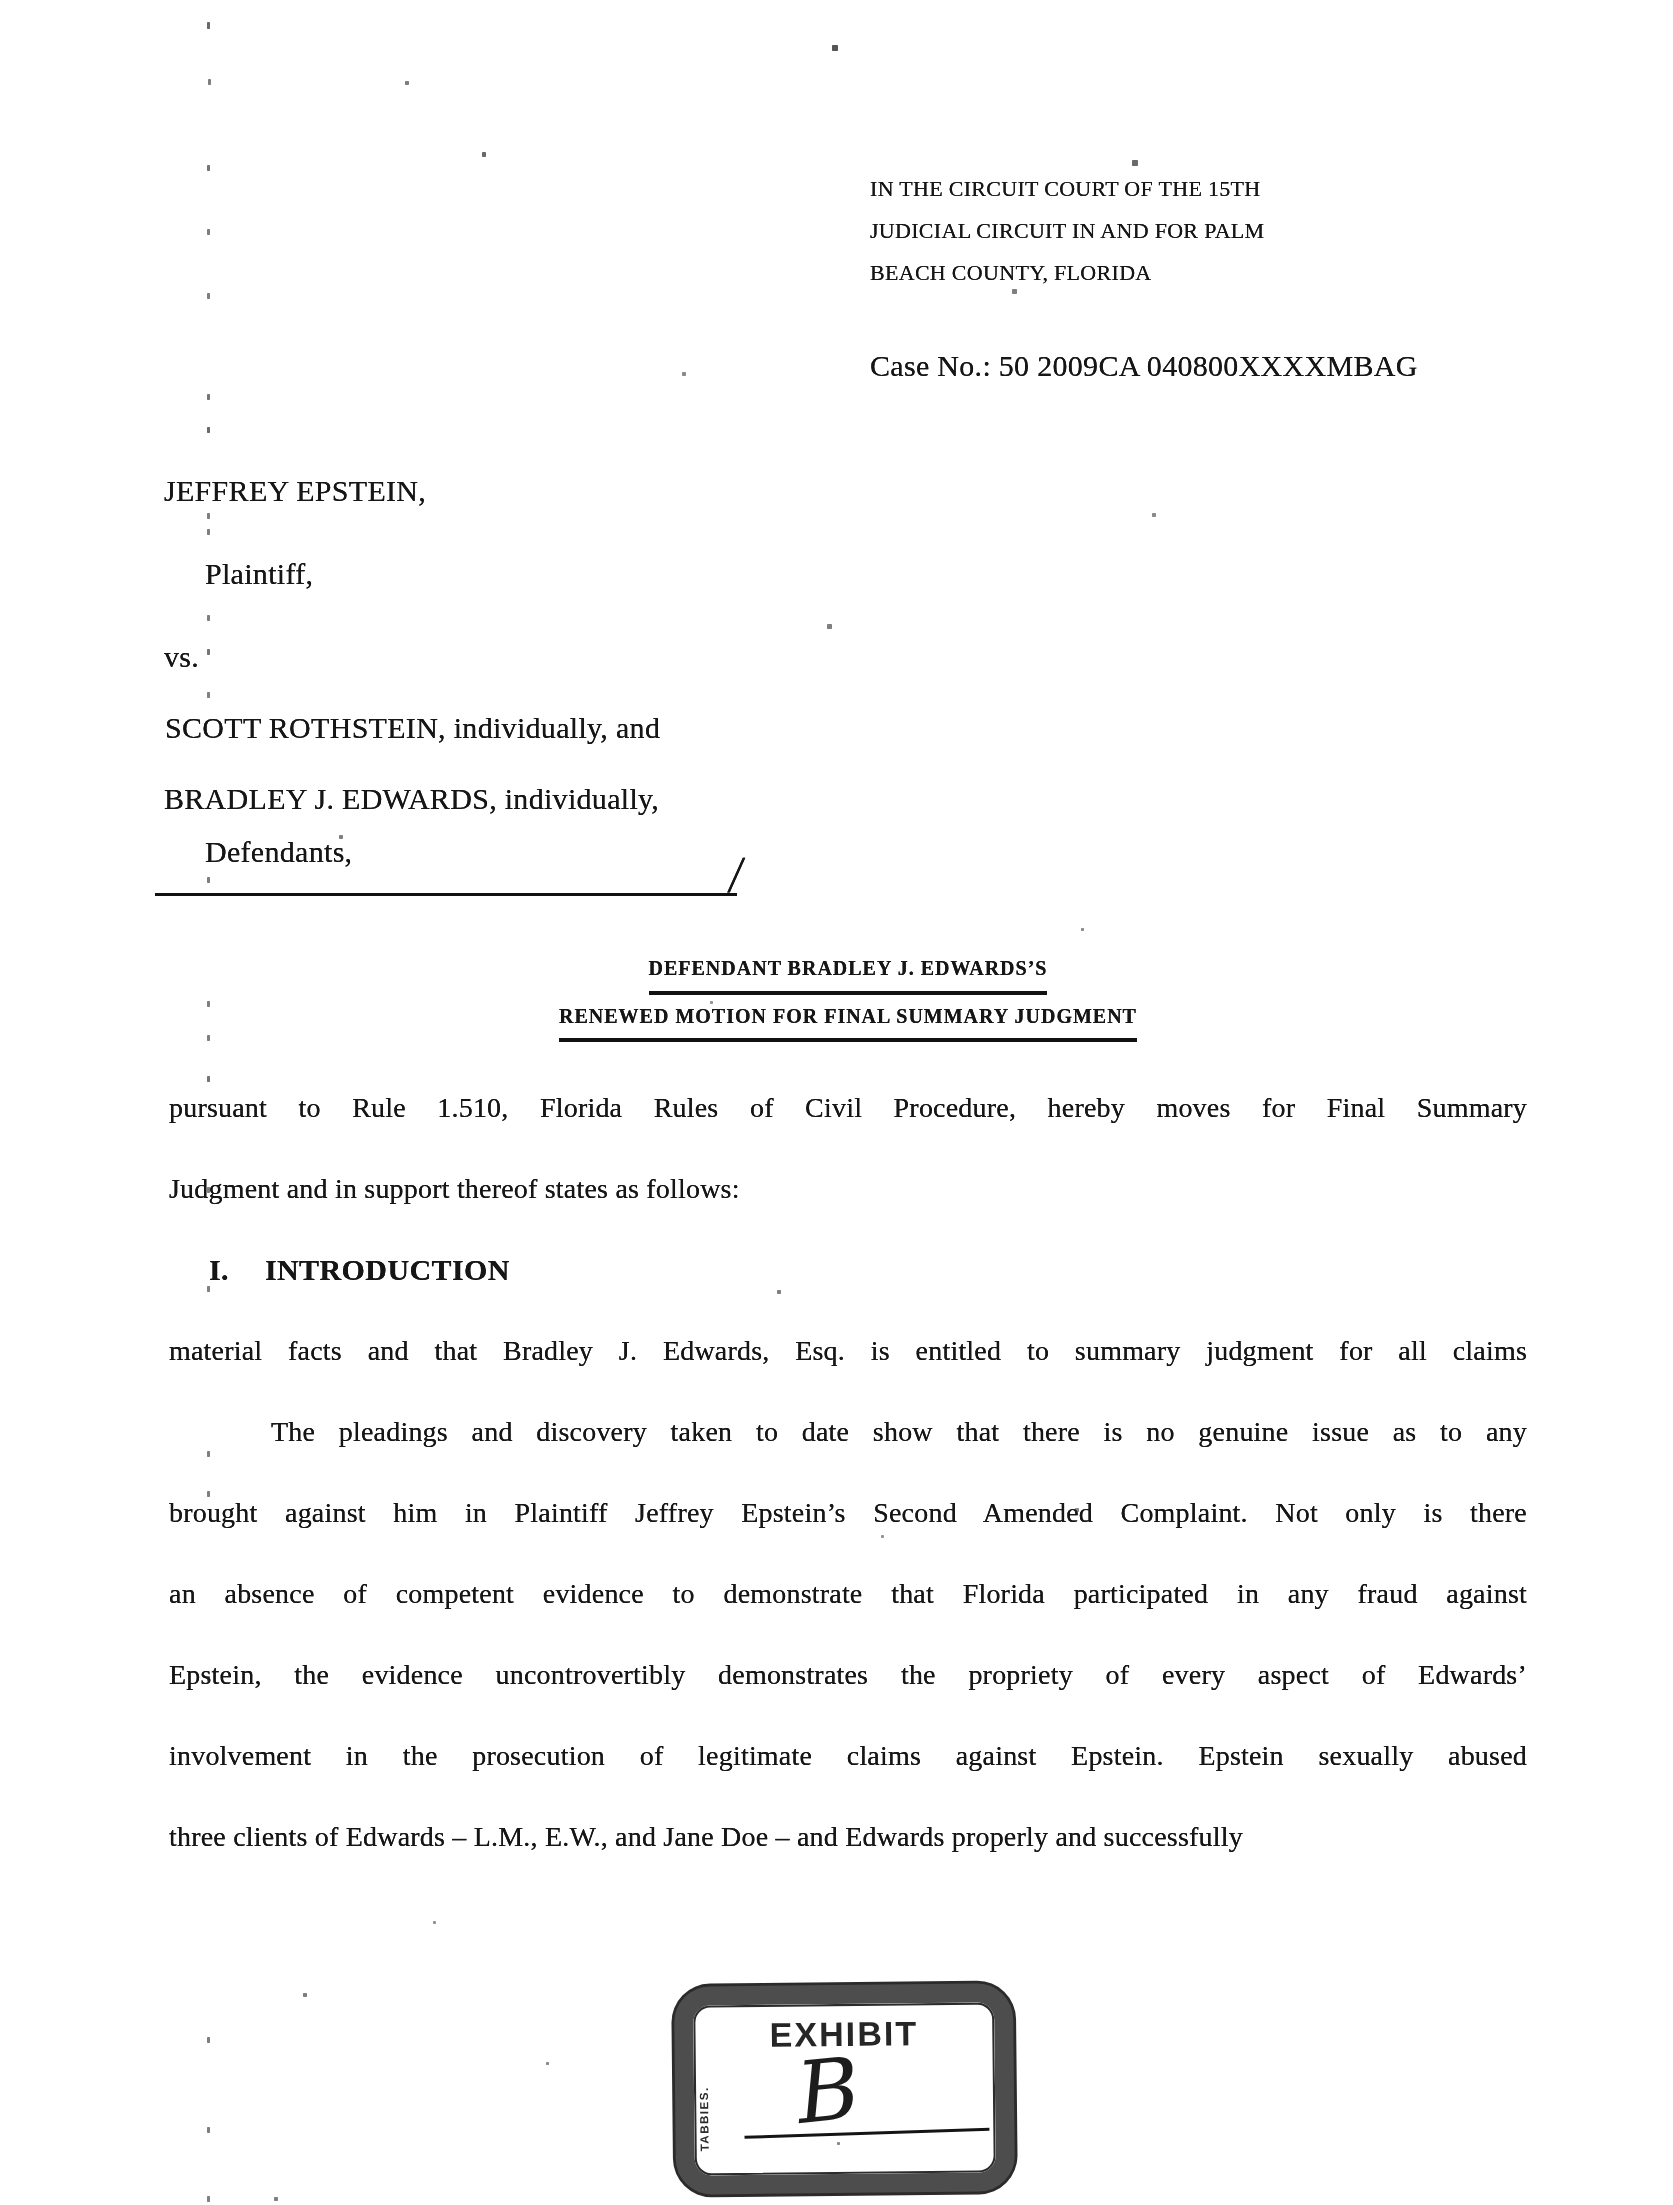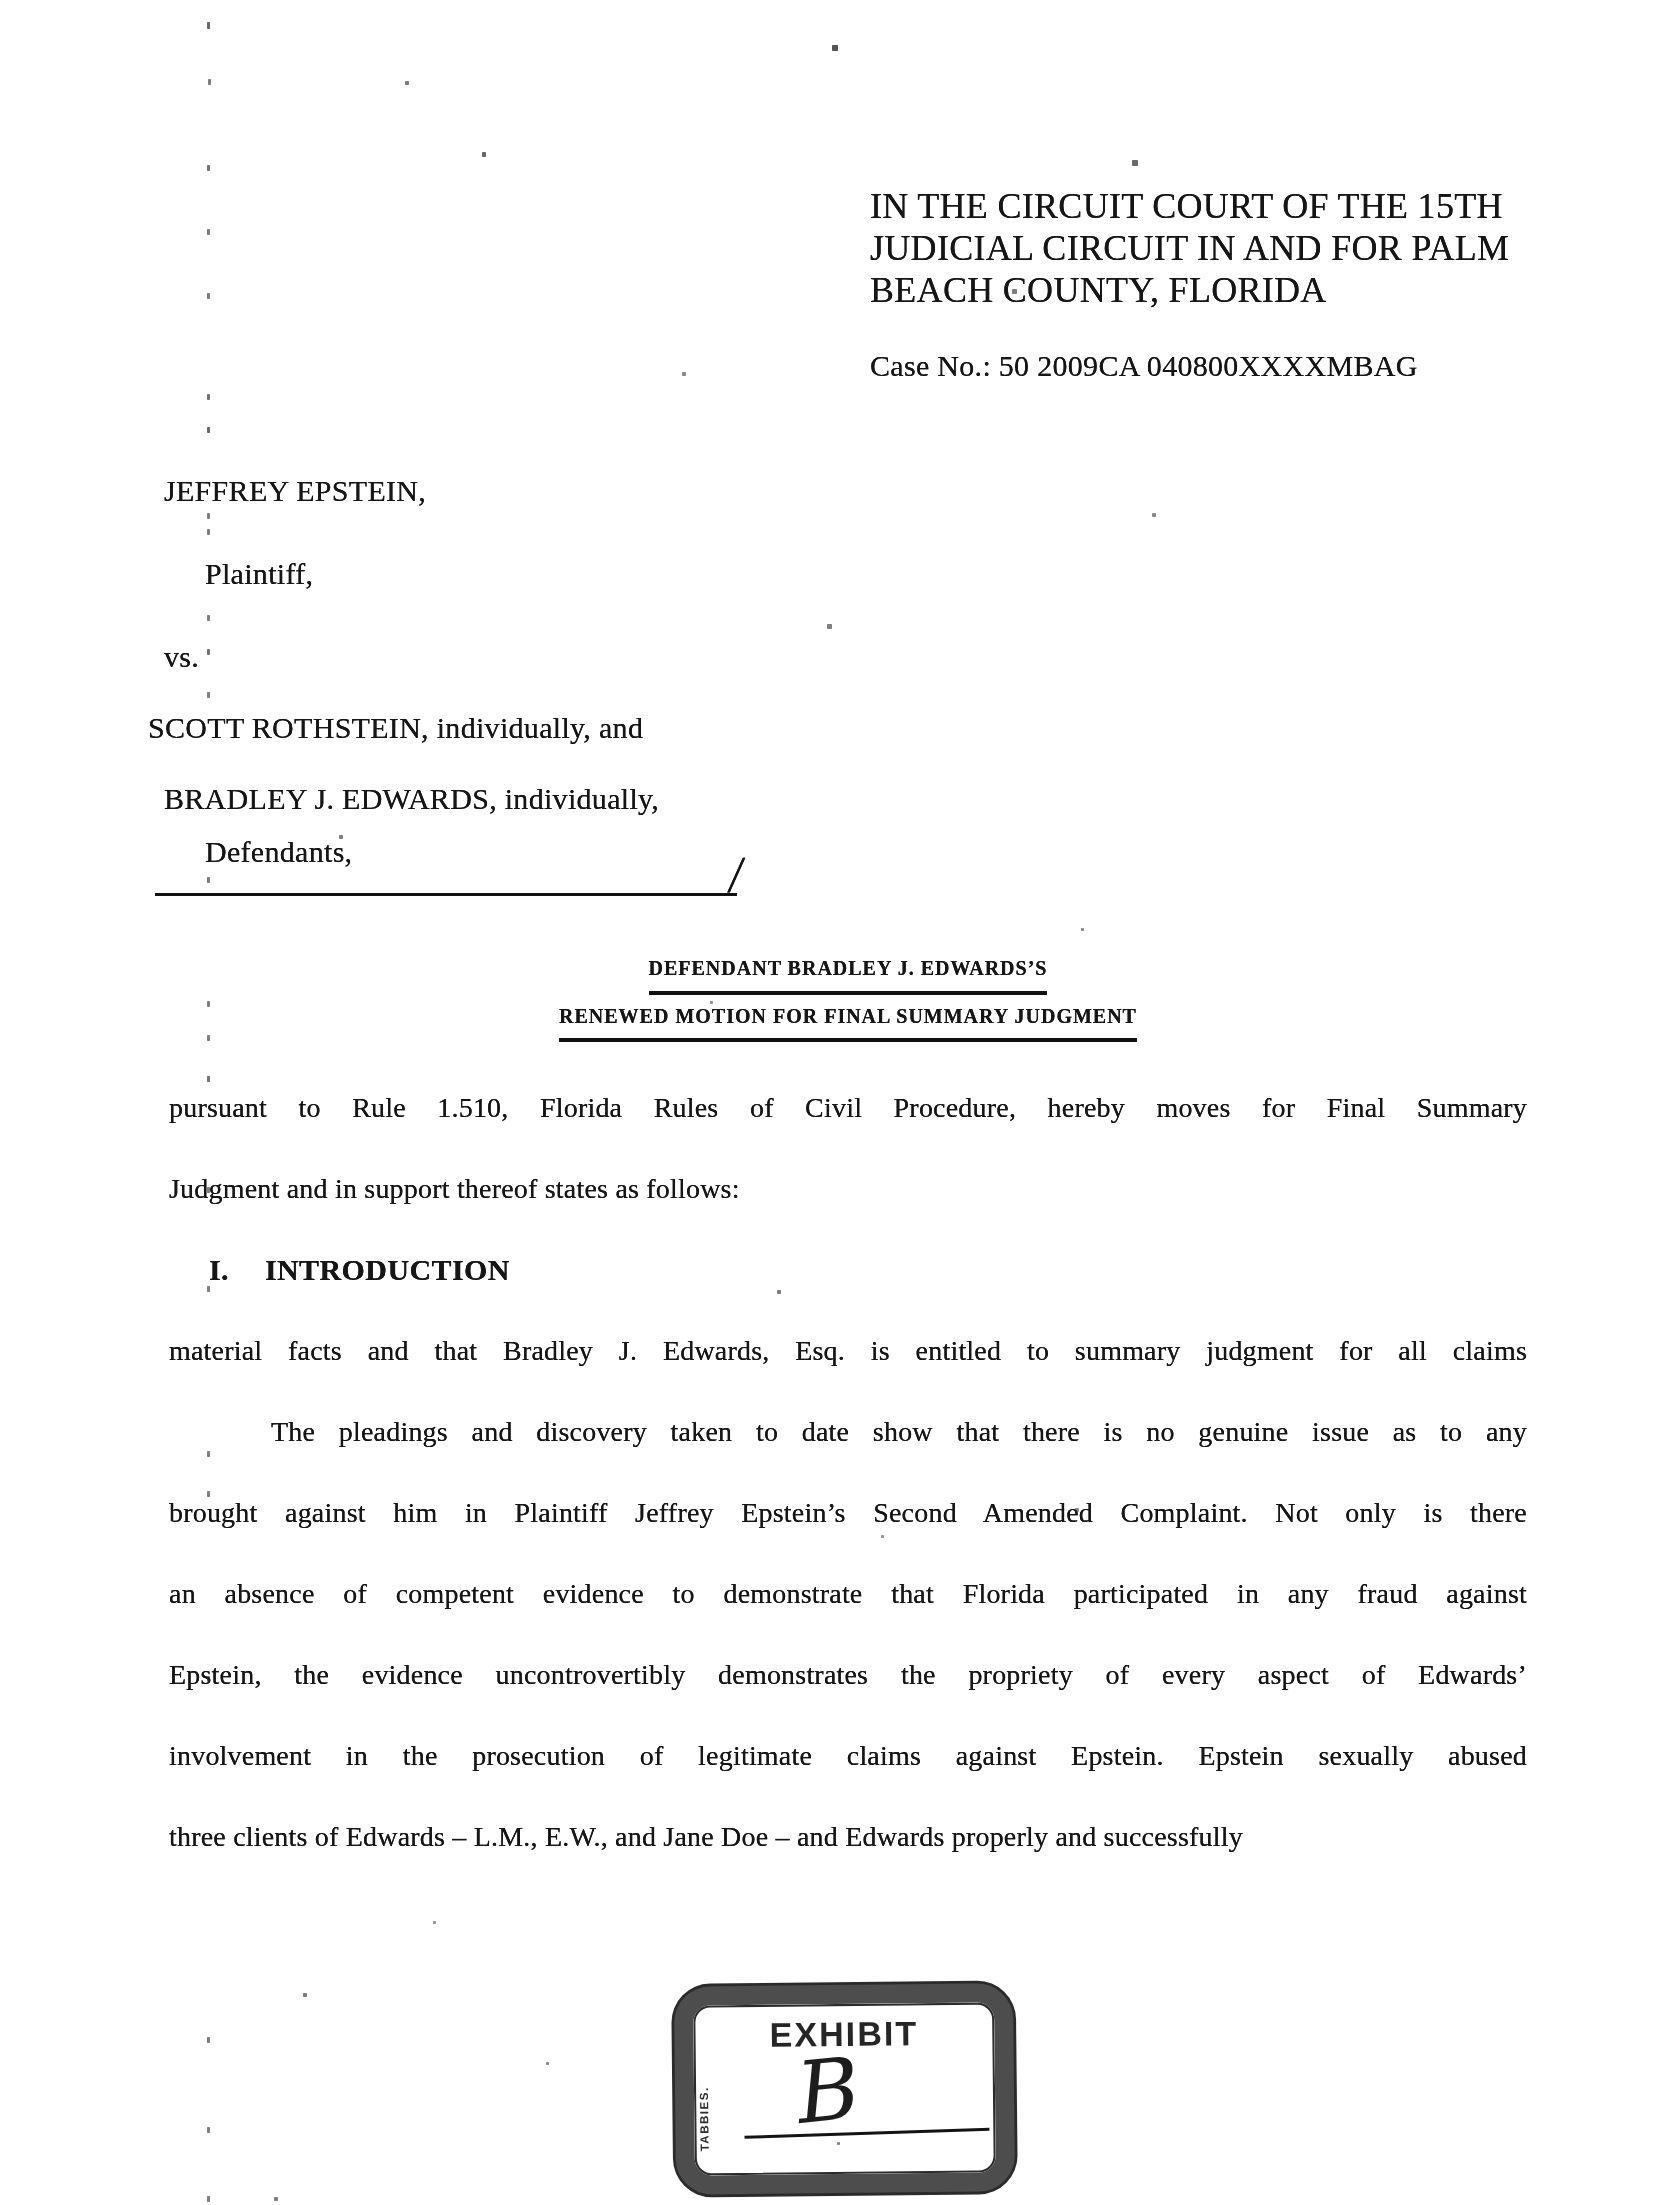--- a/index.html
+++ b/index.html
@@ -10,33 +10,33 @@
     font-family: "Liberation Serif", serif;
     color: #161616;
     overflow: hidden;
   }
   .page { position: absolute; inset: 0; }
 
   
   .ink { text-shadow: 0 0 0.4px currentColor; }
 
   .court-block {
-    position: absolute; left: 870px; top: 185px; width: 696px;
-    font-size: 36px; line-height: 42px; letter-spacing: 0.3px;
+    position: absolute; left: 870px; top: 168px; width: 696px;
+    font-size: 22px; line-height: 42px; letter-spacing: 0.3px;
   }
   .case-no {
     position: absolute; left: 870px; top: 349px;
     font-size: 30px; letter-spacing: 0.3px;
   }
 
   .cap { position: absolute; font-size: 30px; letter-spacing: 0.3px; white-space: nowrap; }
   .cap-plaintiff-name { left: 164px; top: 474px; }
   .cap-plaintiff-role { left: 205px; top: 557px; }
   .cap-vs             { left: 164px; top: 640px; }
-  .cap-defendant-1    { left: 148px; top: 711px; }
+  .cap-defendant-1    { left: 165px; top: 711px; }
   .cap-defendant-2    { left: 164px; top: 754px; margin-top: 28px; }
   .cap-defendants-role{ left: 205px; top: 835px; }
 
   .caption-rule {
     position: absolute; left: 155px; top: 856px;
     width: 582px; height: 37px;
     border-bottom: 3.4px solid #121212;
   }
   .caption-slash {
     position: absolute; right: -6.9px; bottom: -8.3px;

